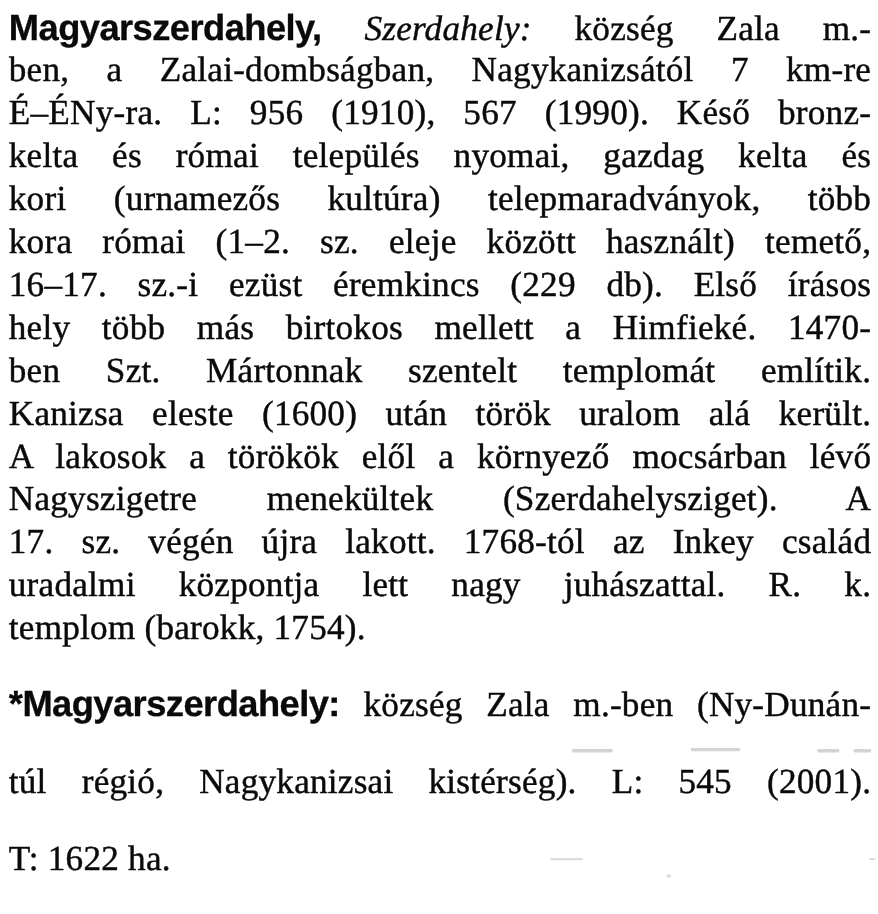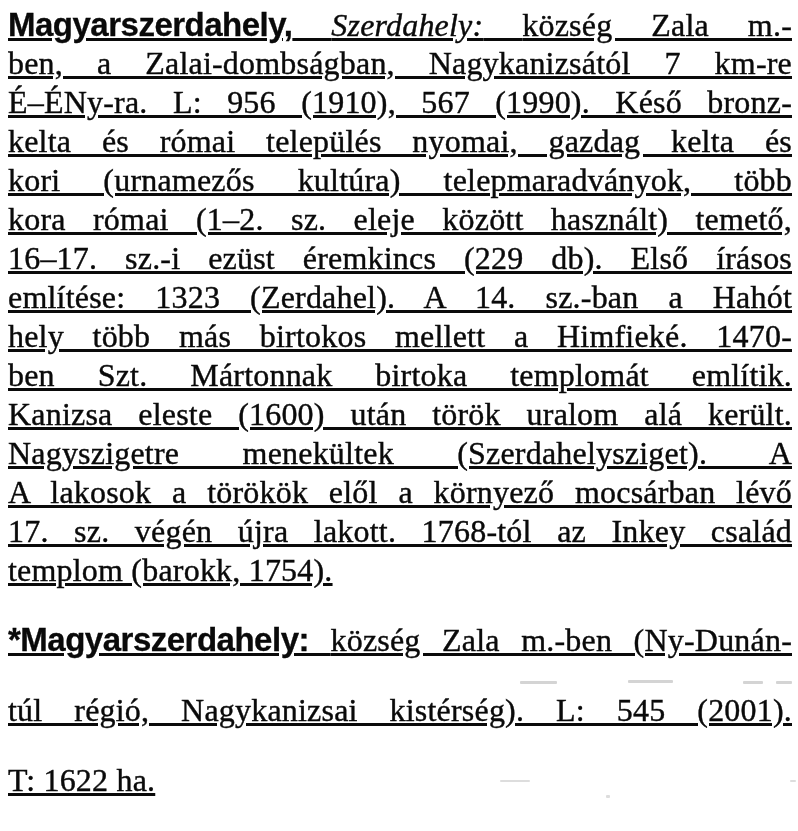--- a/index.html
+++ b/index.html
@@ -28,21 +28,20 @@
     display: block;
     font-size: 32px;
     line-height: 39px;
     height: 39px;
     overflow: hidden;
     text-align: justify;
     text-align-last: justify;
     -webkit-text-stroke: 0.4px #0a0a0a;
     letter-spacing: 0.2px;
     white-space: normal;
-    text-decoration: underline;
   }
   .addendum .line {
     line-height: 40px;
     height: 40px;
     margin-top: 30px;
   }
   .line.last {
     text-align-last: left;
   }
   .headword {
@@ -73,27 +72,27 @@
       <span class="headword">Magyarszerdahely,</span>
       <span class="variant">Szerdahely:</span>
       <span>község Zala m.-</span>
     </div>
     <div class="line">ben, a Zalai-dombságban, Nagykanizsától 7 km-re</div>
     <div class="line">É–ÉNy-ra. L: 956 (1910), 567 (1990). Késő bronz-</div>
     <div class="line">kelta és római település nyomai, gazdag kelta és</div>
     <div class="line">kori (urnamezős kultúra) telepmaradványok, több</div>
     <div class="line">kora római (1–2. sz. eleje között használt) temető,</div>
     <div class="line">16–17. sz.-i ezüst éremkincs (229 db). Első írásos</div>
-    <div class="line">említése: 1323 (Zerdahel). A 14. sz.-ban a Hahót</div>
     <div class="line">hely több más birtokos mellett a Himfieké. 1470-</div>
-    <div class="line">ben Szt. Mártonnak birtoka templomát említik.</div>
+    <div class="line">ben Szt. Mártonnak szentelt templomát említik.</div>
     <div class="line">Kanizsa eleste (1600) után török uralom alá került.</div>
+    <div class="line">A lakosok a törökök elől a környező mocsárban lévő</div>
     <div class="line">Nagyszigetre menekültek (Szerdahelysziget). A</div>
-    <div class="line">A lakosok a törökök elől a környező mocsárban lévő</div>
     <div class="line">17. sz. végén újra lakott. 1768-tól az Inkey család</div>
+    <div class="line">uradalmi központja lett nagy juhászattal. R. k.</div>
     <div class="line last">templom (barokk, 1754).</div>
   </div>
 
   <div class="entry addendum">
     <div class="line">
       <span class="headword">*Magyarszerdahely:</span>
       <span>község Zala m.-ben (Ny-Dunán-</span>
     </div>
     <div class="line">túl régió, Nagykanizsai kistérség). L: 545 (2001).</div>
     <div class="line last">T: 1622 ha.</div>

